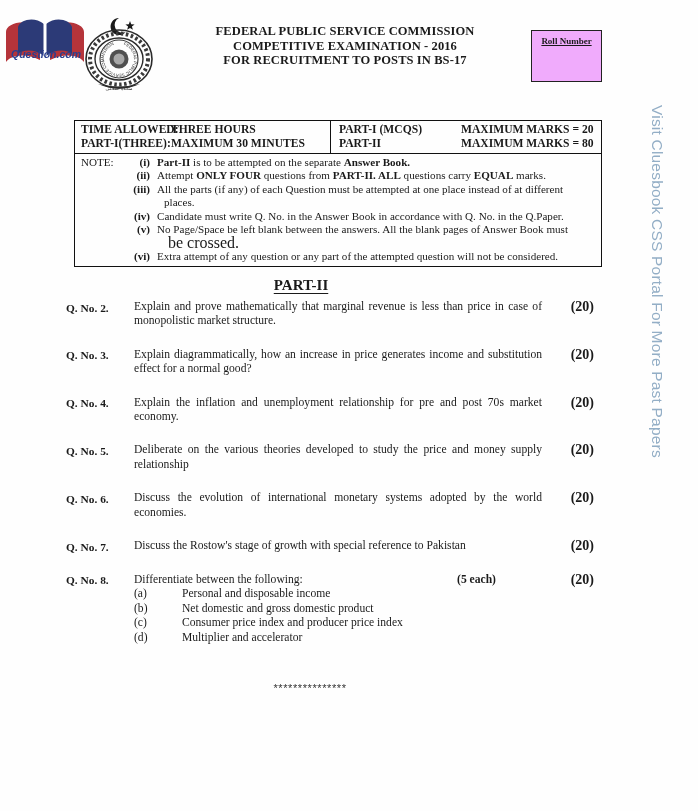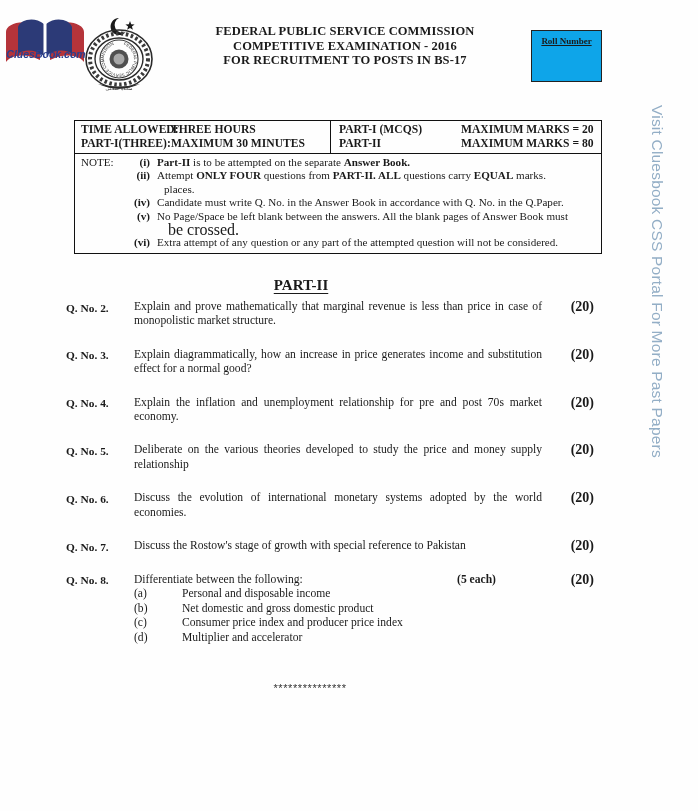--- a/index.html
+++ b/index.html
@@ -52,21 +52,21 @@
     font-weight: bold;
     font-size: 13.5px;
     text-decoration: underline;
     text-underline-offset: 2px;
   }
   #roll-number-box {
     position: absolute;
     left: 531px; top: 30px;
     width: 71px; height: 52px;
     border: 1px solid #222;
-    background: #0ea5e9;
+    background: #f0abfc;
   }
   #roll-number-label {
     display: block;
     text-align: center;
     margin-top: 5px;
     font-size: 9px;
     font-weight: bold;
     text-decoration: underline;
     text-underline-offset: 1px;
   }
@@ -204,21 +204,21 @@
         <path d="M82 20 C82 12, 66 6, 48 14 L48 48 C64 40, 78 44, 82 50 Z" fill="#b5343a"></path>
 
         <path d="M16 15 C18 8, 32 4, 42 12 L42 44 C32 36, 20 38, 16 42 Z" fill="#2c3a77"></path>
 
         <path d="M70 15 C68 8, 54 4, 44 12 L44 44 C54 36, 66 38, 70 42 Z" fill="#2c3a77"></path>
 
         <rect x="41.5" y="10" width="3" height="38" fill="#ffffff"></rect>
       </svg>
       <div style="position:absolute; left:4px; top:36px; width:80px; text-align:center;
                   font-family:'Liberation Sans',sans-serif; font-weight:bold; font-style:italic;
-                  font-size:10.5px; color:#2a3f8f;">CluesBook.com</div>
+                  font-size:10.5px; color:#2a3f8f;">Question.com</div>
     </div>
 
     <div id="fpsc-emblem">
       <svg viewBox="0 0 78 80" width="78" height="80">
 
         <path d="M39 4 a8.5 8.5 0 1 0 6.6 13.9 a6.8 6.8 0 1 1 -6.6 -13.9 Z" fill="#1a1a1a"></path>
         <path d="M50 7 l1.2 3.3 l3.4 0.1 l-2.7 2.1 l1 3.3 l-2.9 -1.9 l-2.9 1.9 l1 -3.3 l-2.7 -2.1 l3.4 -0.1 Z" fill="#1a1a1a"></path>
 
         <ellipse cx="39" cy="45" rx="33" ry="29" fill="none" stroke="#2a2a2a" stroke-width="1.6"></ellipse>
         <ellipse cx="39" cy="45" rx="29" ry="25.5" fill="none" stroke="#3a3a3a" stroke-width="4" stroke-dasharray="2.5 2.5"></ellipse>
@@ -281,20 +281,25 @@
         <span class="note-num">(i)</span>
         <span class="note-text nj"><b>Part-II</b> is to be attempted on the separate <b>Answer Book.</b></span>
       </div>
 
       <div class="note-row">
         <span class="note-lead"></span>
         <span class="note-num">(ii)</span>
         <span class="note-text nj">Attempt <b>ONLY FOUR</b> questions from <b>PART-II. ALL</b> questions carry <b>EQUAL</b> marks.</span>
       </div>
 
+      <div class="note-row">
+        <span class="note-lead"></span>
+        <span class="note-num">(iii)</span>
+        <span class="note-text">All the parts (if any) of each Question must be attempted at one place instead of at different</span>
+      </div>
       <div class="note-cont">places.</div>
 
       <div class="note-row">
         <span class="note-lead"></span>
         <span class="note-num">(iv)</span>
         <span class="note-text nj">Candidate must write Q. No. in the Answer Book in accordance with Q. No. in the Q.Paper.</span>
       </div>
 
       <div class="note-row">
         <span class="note-lead"></span>

